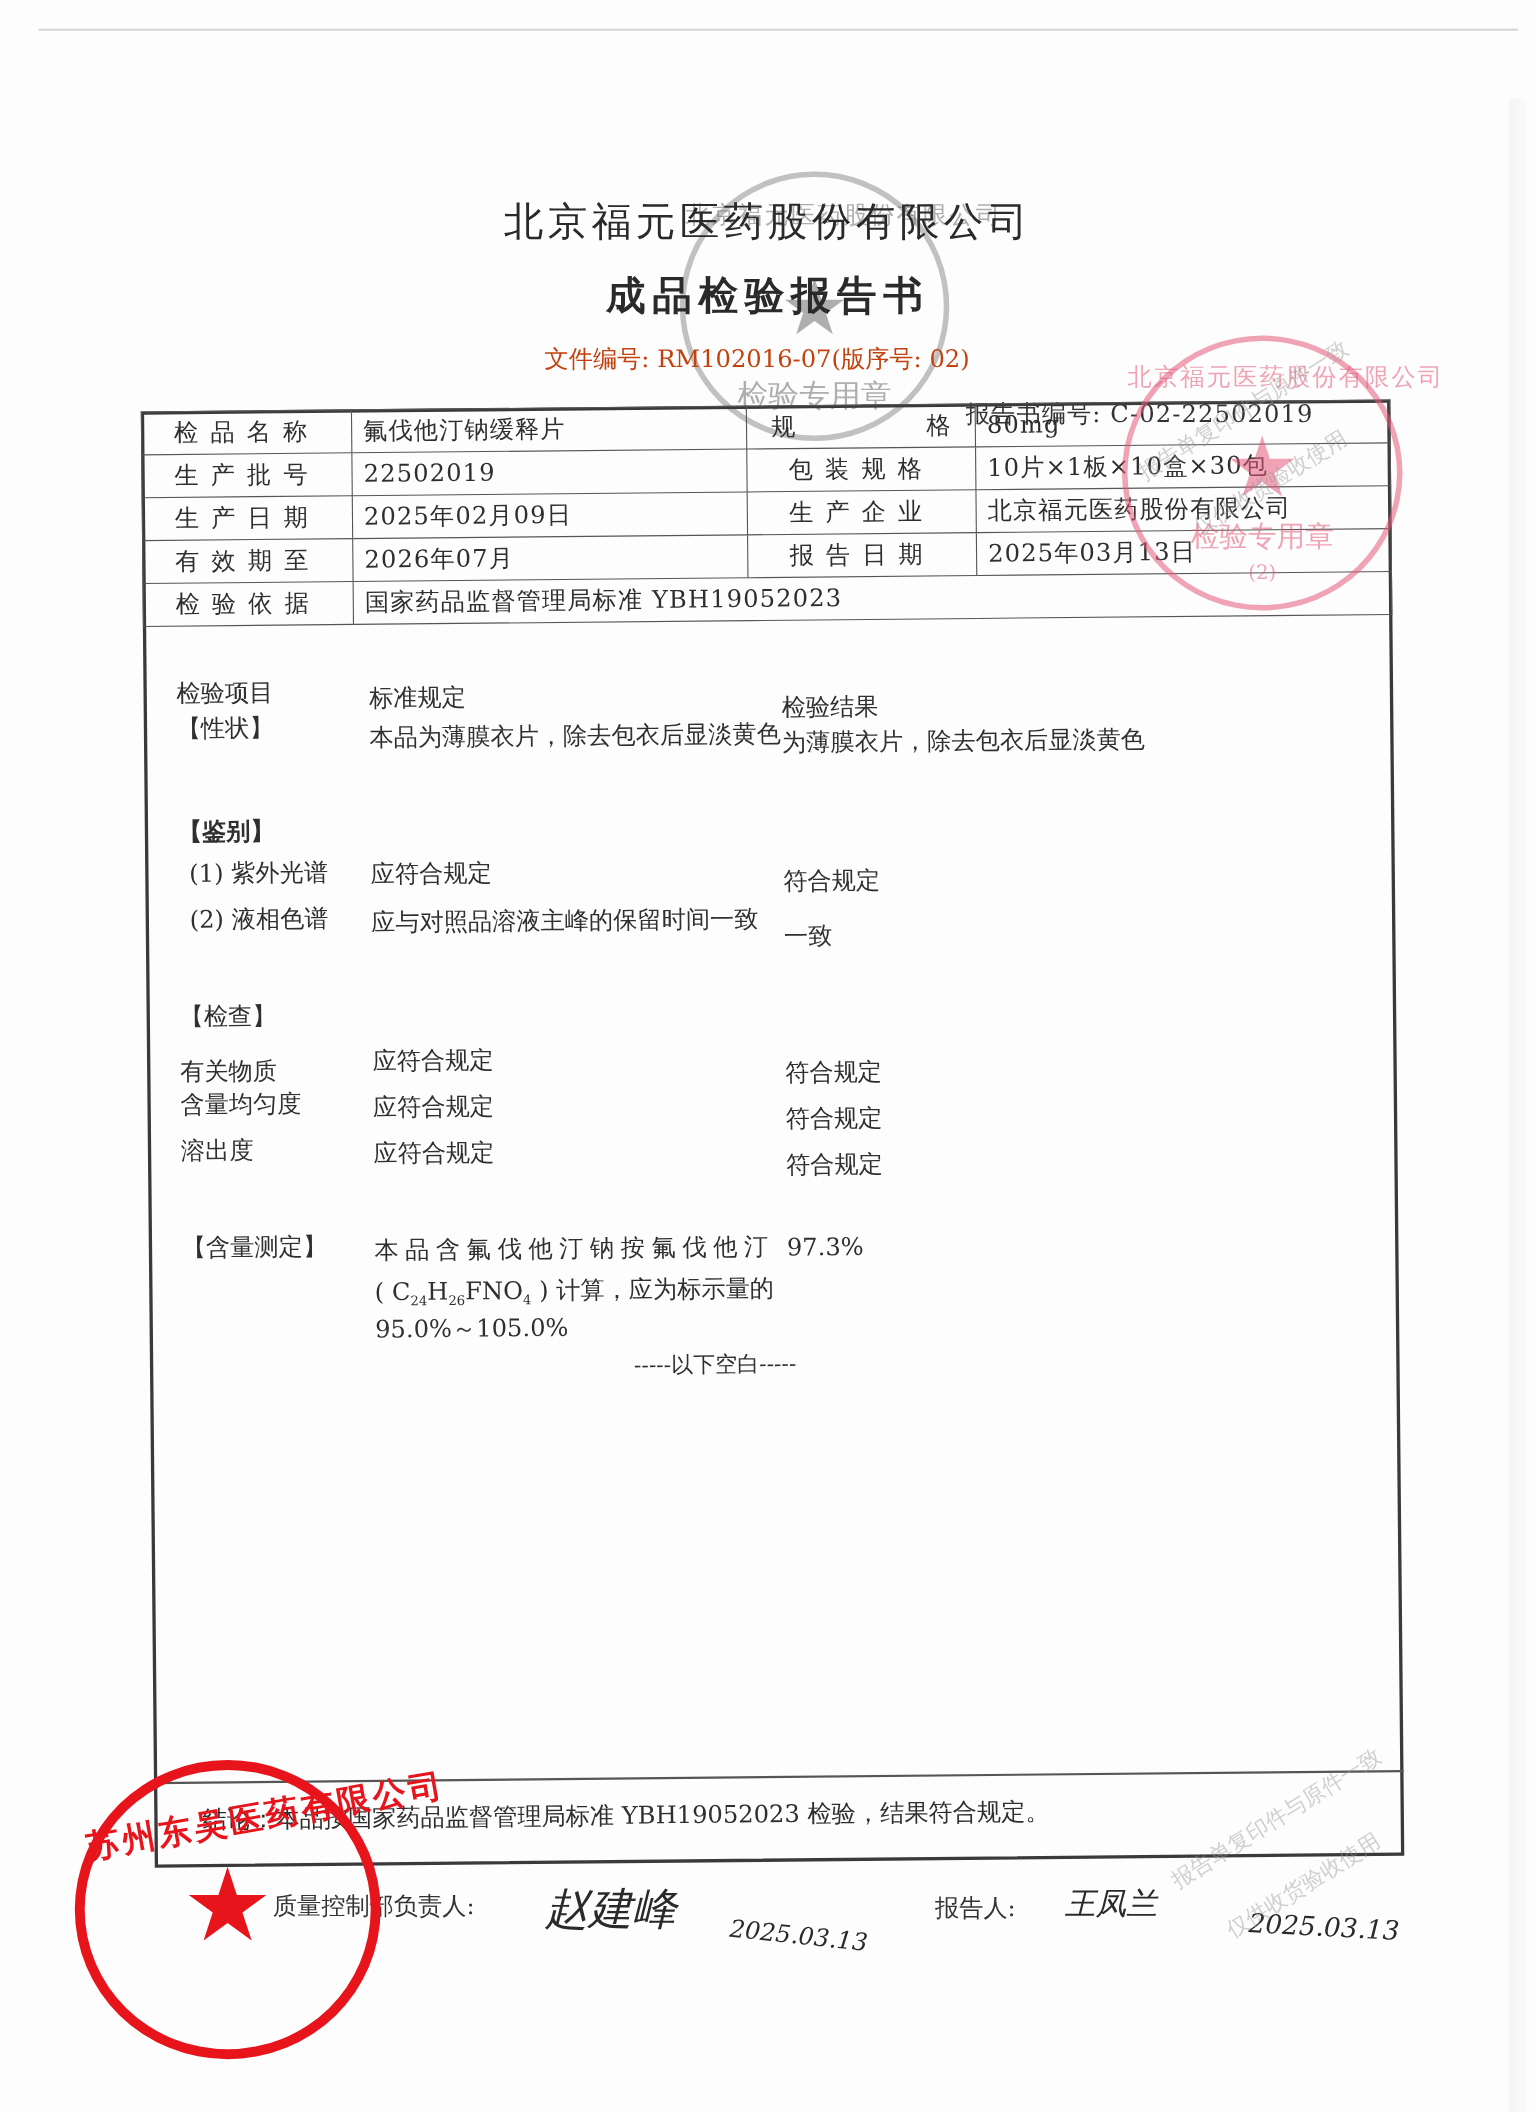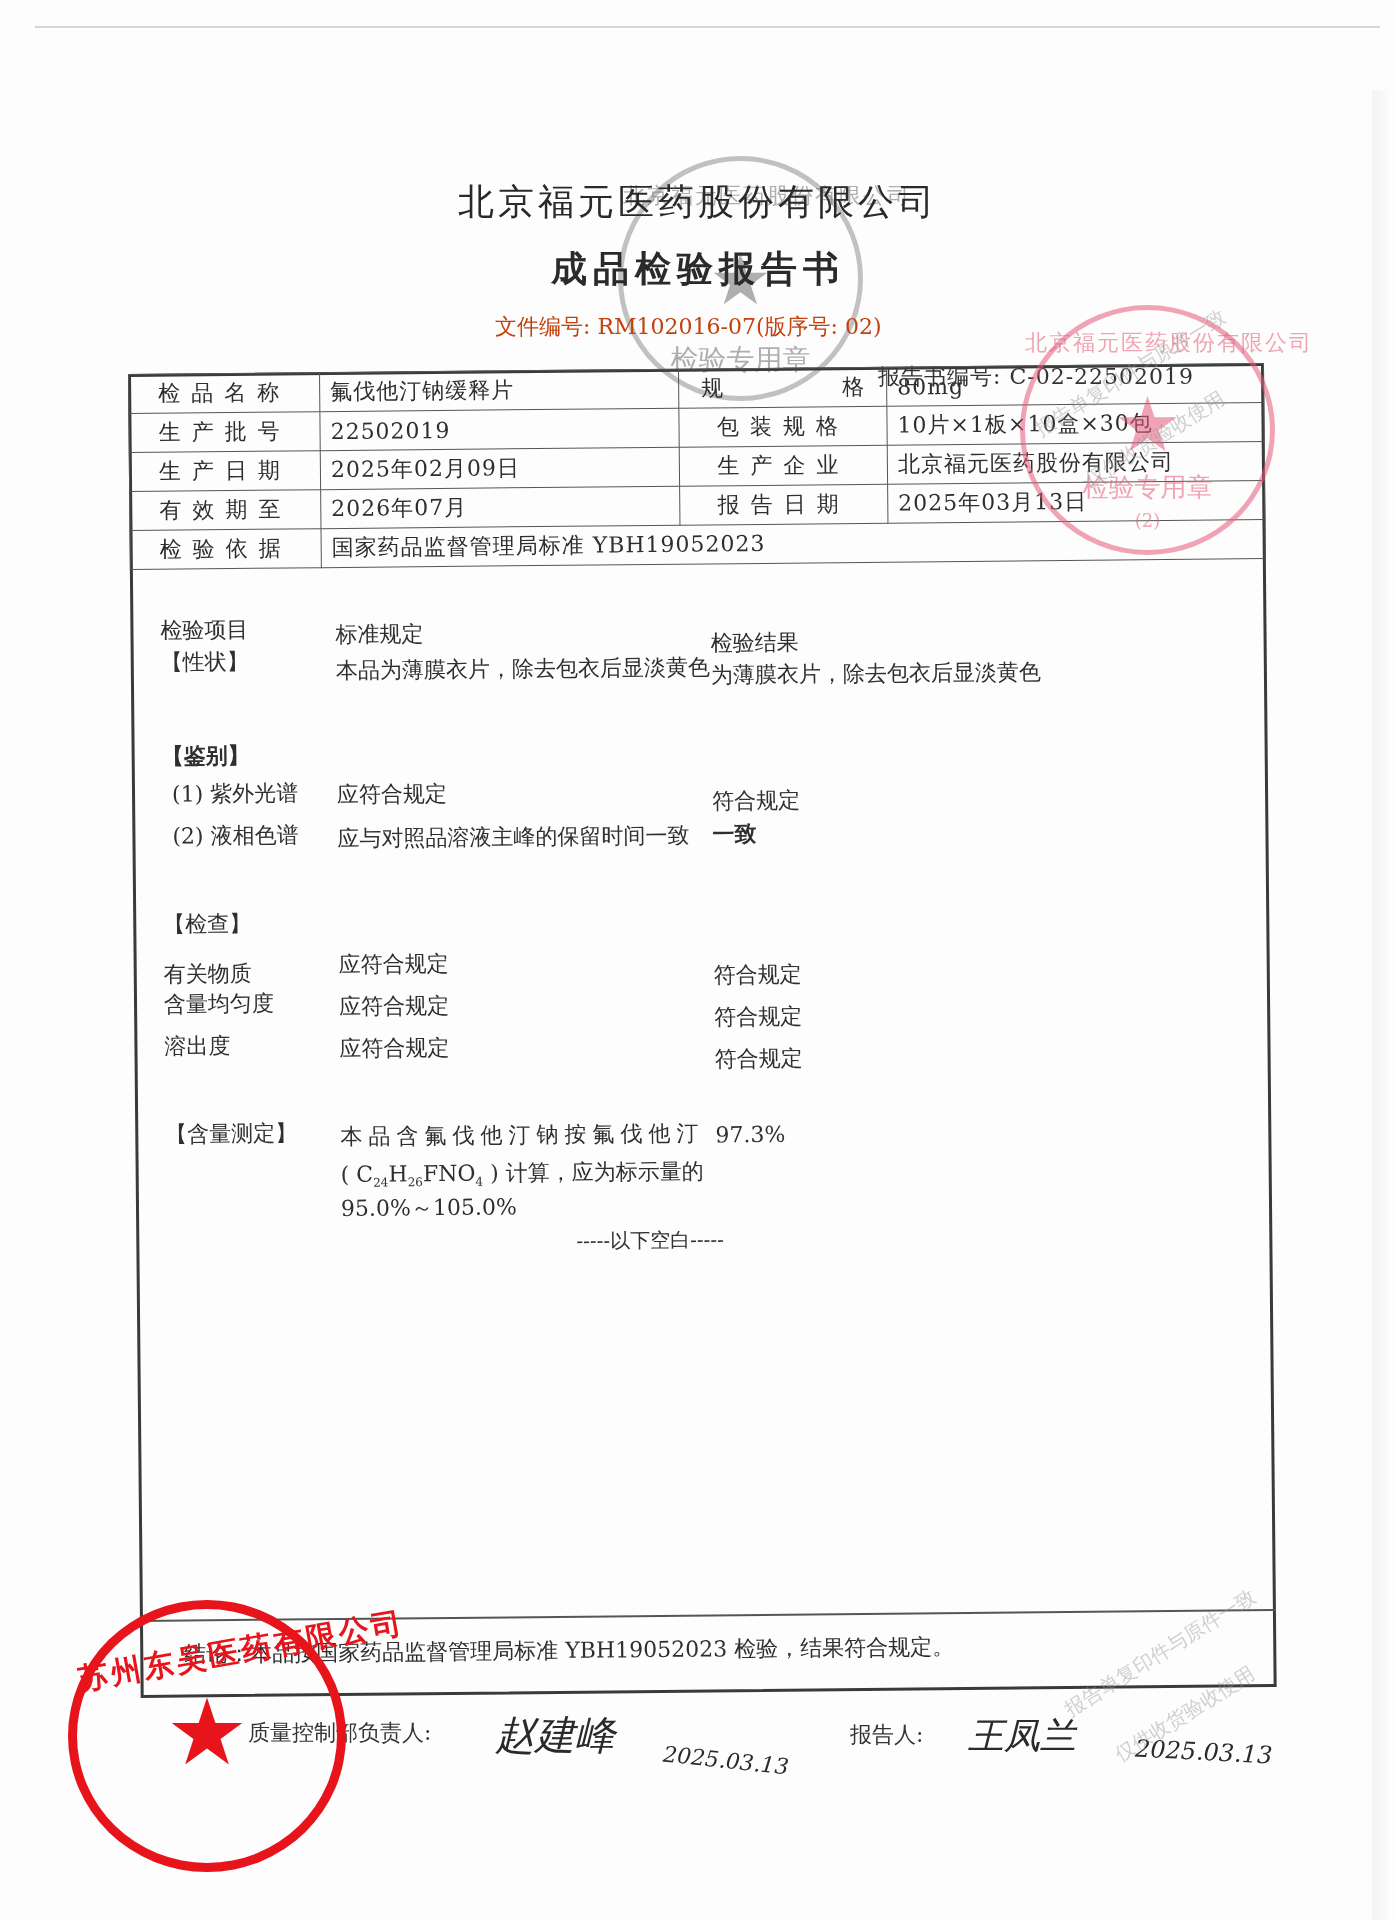--- a/index.html
+++ b/index.html
@@ -117,21 +117,21 @@
     <div class="it col1" style="top:38px;">【性状】</div>
     <div class="it col2" style="top:48px;">本品为薄膜衣片，除去包衣后显淡黄色</div>
     <div class="it col3" style="top:56px;">为薄膜衣片，除去包衣后显淡黄色</div>
 
     <div class="it col1" style="top:132px;font-weight:bold;">【鉴别】</div>
     <div class="it" style="top:170px;left:40px;">(1)  紫外光谱</div>
     <div class="it col2" style="top:172px;">应符合规定</div>
     <div class="it col3" style="top:182px;">符合规定</div>
     <div class="it" style="top:212px;left:40px;">(2)  液相色谱</div>
     <div class="it col2" style="top:216px;">应与对照品溶液主峰的保留时间一致</div>
-    <div class="it col3" style="top:215px;font-weight:bold;">一致</div>
+    <div class="it col3" style="top:232px;">一致</div>
 
     <div class="it col1" style="top:300px;">【检查】</div>
     <div class="it col1" style="top:350px;">有关物质</div>
     <div class="it col2" style="top:342px;">应符合规定</div>
     <div class="it col3" style="top:356px;">符合规定</div>
     <div class="it col1" style="top:380px;">含量均匀度</div>
     <div class="it col2" style="top:384px;">应符合规定</div>
     <div class="it col3" style="top:398px;">符合规定</div>
     <div class="it col1" style="top:422px;">溶出度</div>
     <div class="it col2" style="top:426px;">应符合规定</div>
@@ -153,21 +153,21 @@
   <div class="stamp-text" style="top:18px;font-size:22px;letter-spacing:2px;">北京福元医药股份有限公司</div>
   <div class="stamp-text" style="top:70px;font-size:76px;">★</div>
   <div class="stamp-text" style="top:160px;font-size:26px;">检验专用章</div>
   <div class="stamp-text" style="top:200px;font-size:18px;">(2)</div>
 </div>
 
 <div class="sign" style="left:248px;top:1718px;">质量控制部负责人:</div>
 <div class="handwriting" style="left:495px;top:1708px;font-size:40px;">赵建峰</div>
 <div class="handwriting" style="left:663px;top:1748px;font-size:22px;transform:rotate(6deg);">2025.03.13</div>
 <div class="sign" style="left:850px;top:1720px;">报告人:</div>
-<div class="handwriting" style="left:968px;top:1712px;font-size:36px;">王凤兰</div>
+<div class="handwriting" style="left:968px;top:1712px;font-size:28px;">王凤兰</div>
 <div class="handwriting" style="left:1135px;top:1738px;font-size:24px;transform:rotate(3deg);">2025.03.13</div>
 
 <div class="stamp stamp-red">
   <div class="stamp-text" style="top:28px;font-size:30px;letter-spacing:3px;transform:rotate(-10deg);">苏州东吴医药有限公司</div>
   <div class="stamp-text" style="top:70px;font-size:92px;">★</div>
 </div>
 
 <div class="watermark" style="left:1030px;top:420px;">报告单复印件与原件一致</div>
 <div class="watermark" style="left:1080px;top:470px;">仅供收货验收使用</div>
 <div class="watermark" style="left:1060px;top:1700px;">报告单复印件与原件一致</div>

